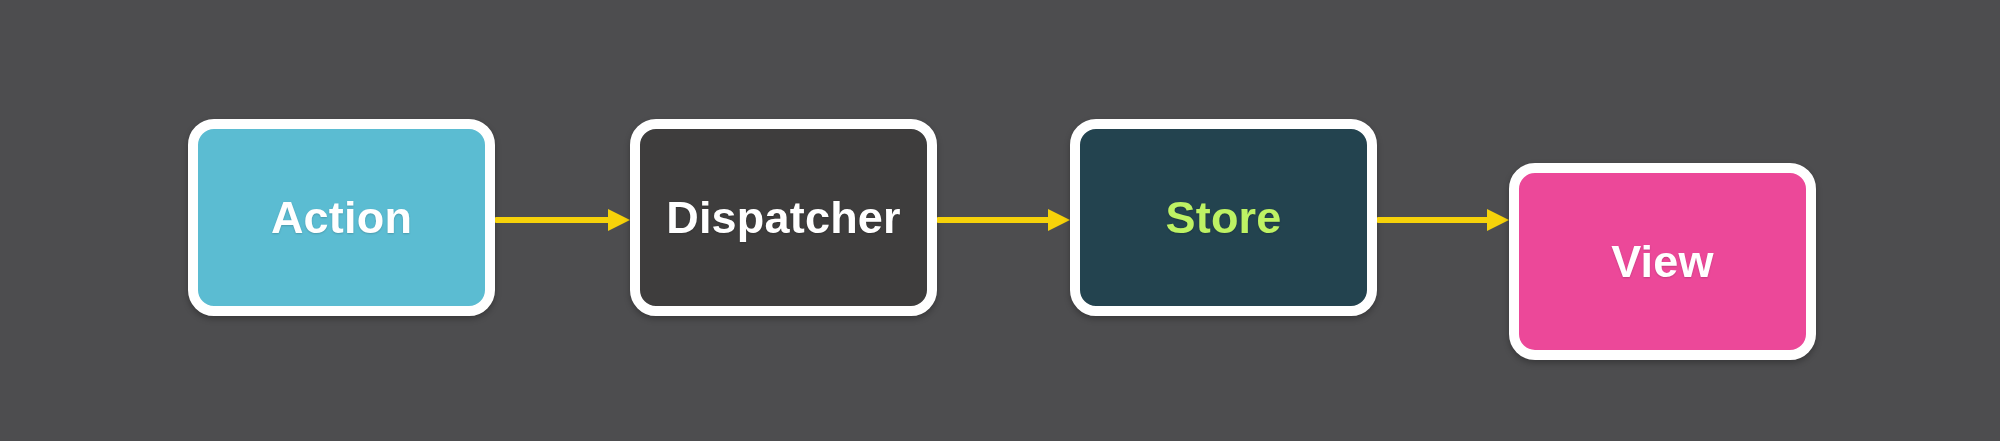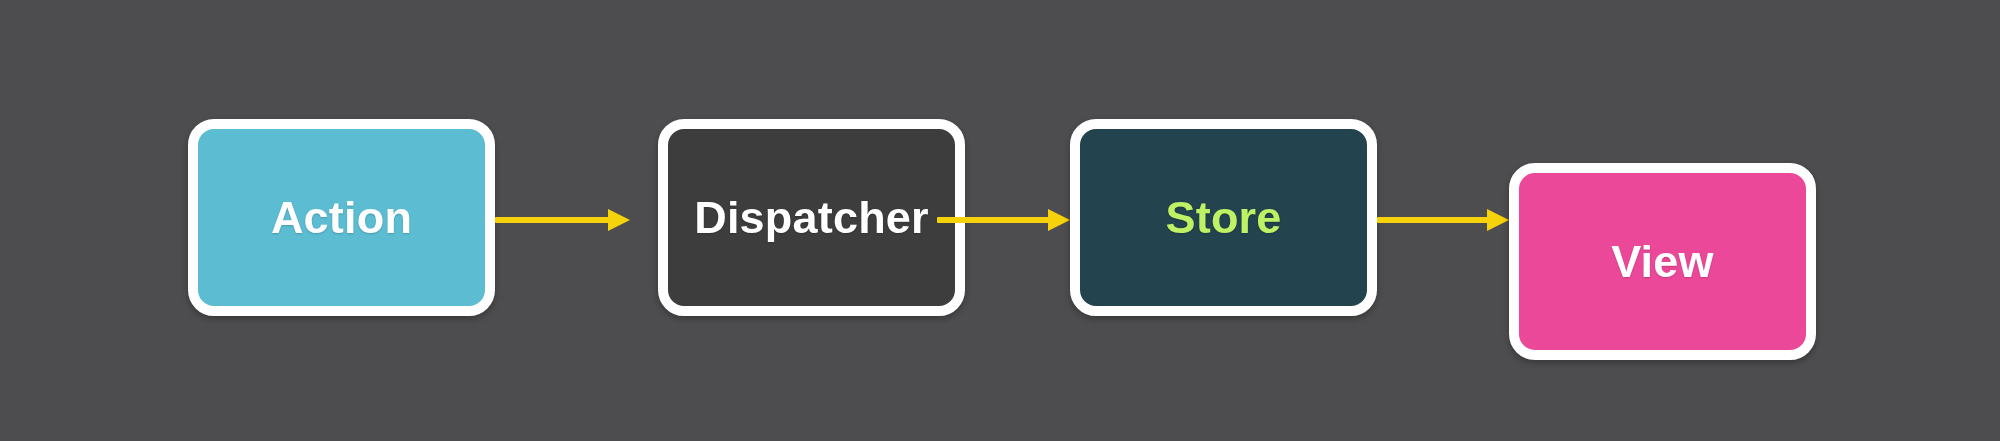--- a/index.html
+++ b/index.html
@@ -48,21 +48,21 @@
     font-size: 45px;
     font-weight: bold;
     line-height: 1;
     letter-spacing: 0.2px;
     white-space: nowrap;
     text-shadow: 0 1px 2px rgba(0,0,0,0.18);
   }
 
   
   .node-action     { left: 188px;  width: 307px; }
-  .node-dispatcher { left: 630px;  width: 307px; margin-left: 28px; }
+  .node-dispatcher { left: 630px;  width: 307px; }
   .node-store      { left: 1070px; width: 307px; }
   .node-view       { left: 1509px; width: 307px; }
 
   
   .arrow {
     position: absolute;
     top: 205px;
     height: 30px;
   }
   .arrow-line {

